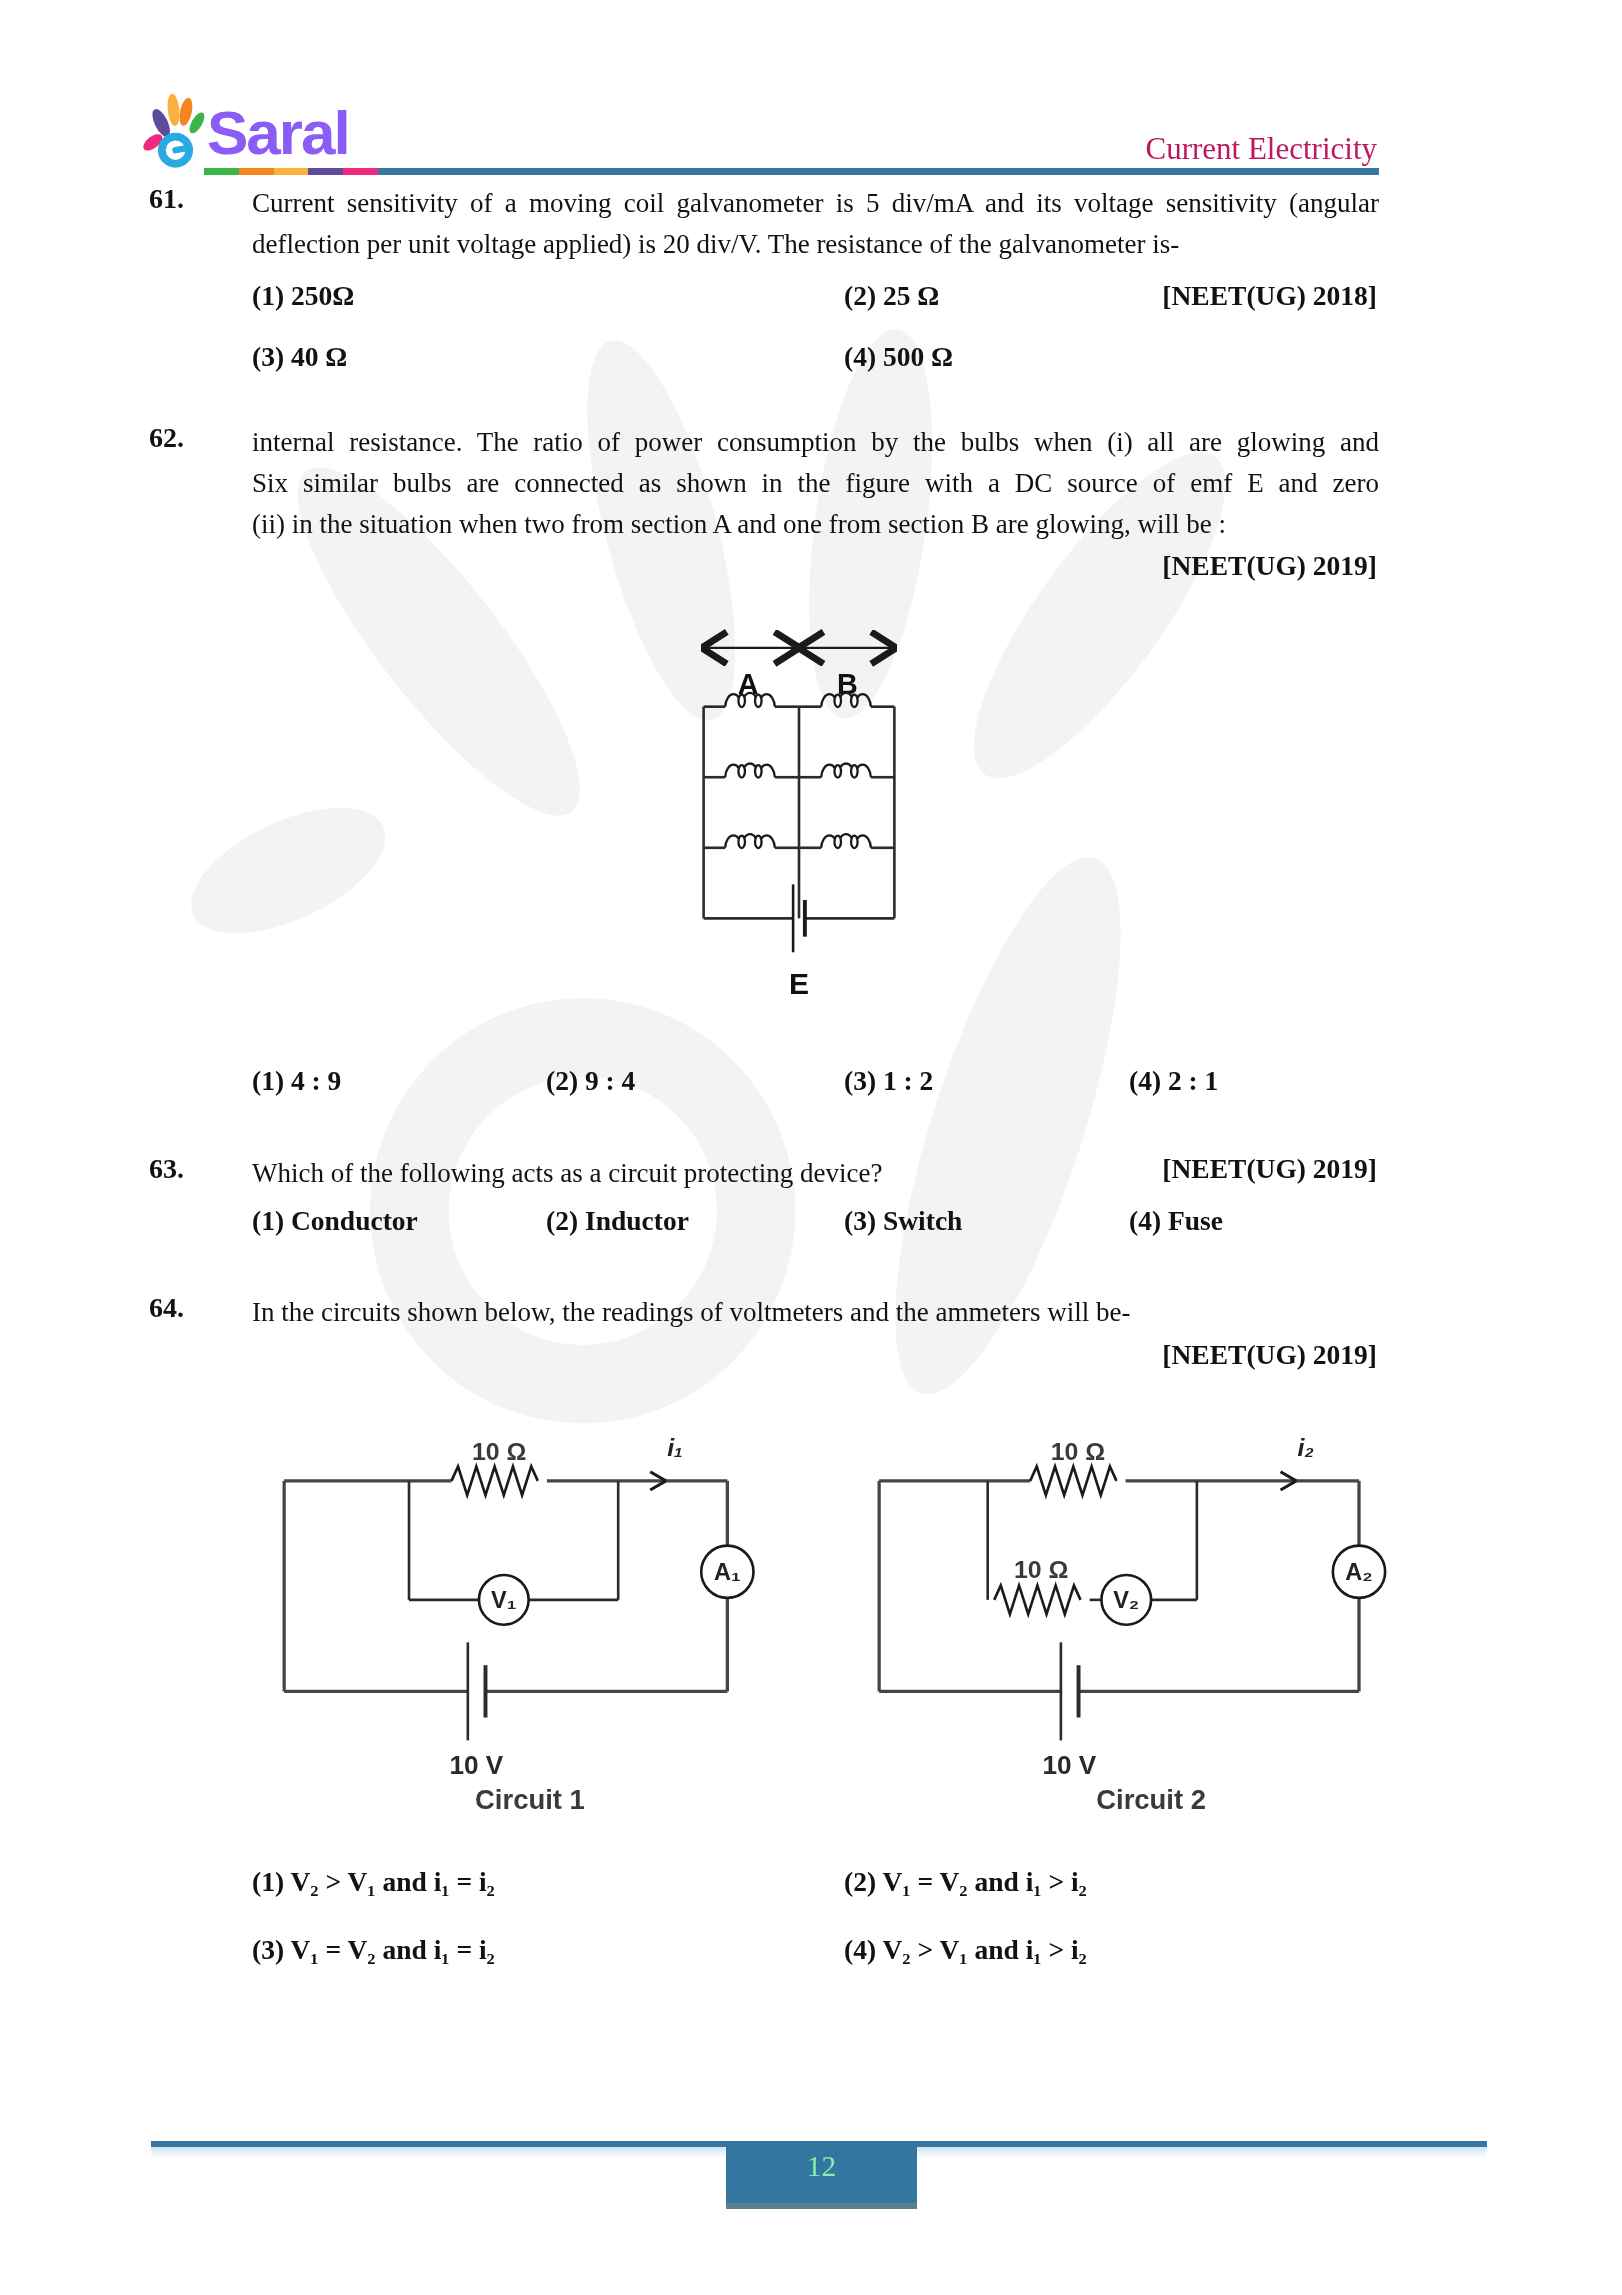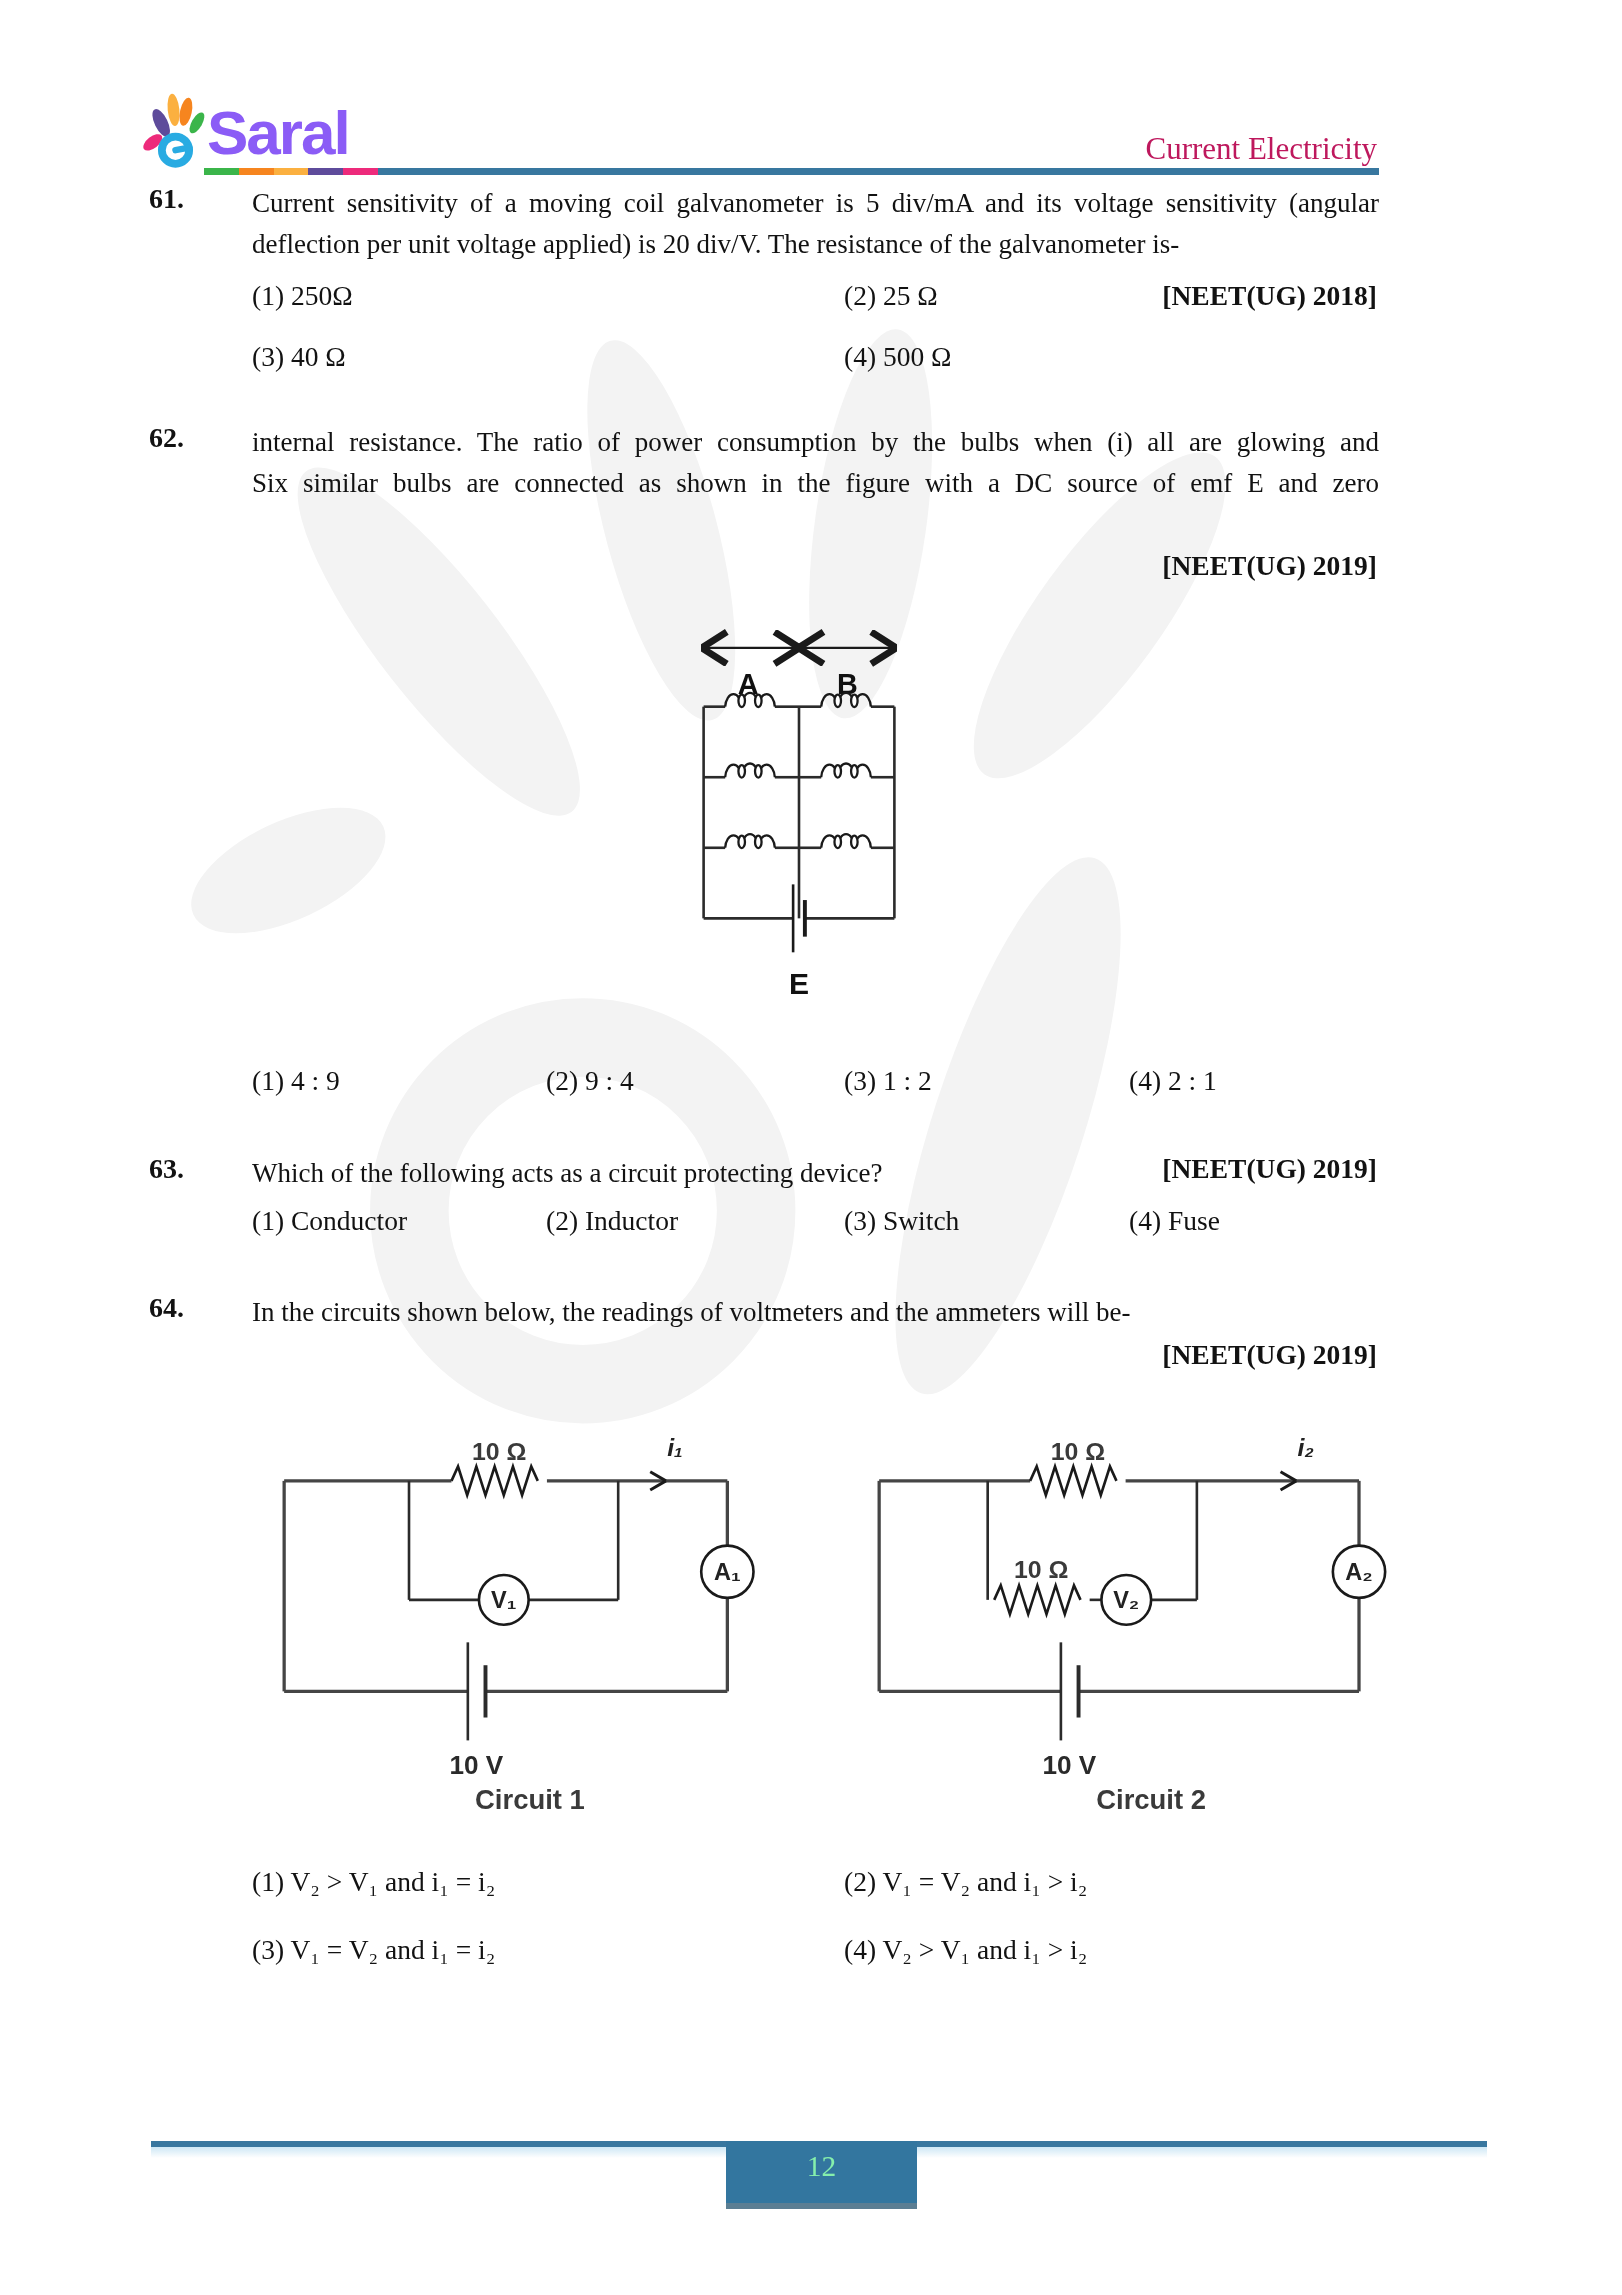--- a/index.html
+++ b/index.html
@@ -10,21 +10,21 @@
   .brand-text{position:absolute;left:207px;top:97px;font-family:"Liberation Sans","DejaVu Sans",sans-serif;
               font-weight:bold;font-size:62px;letter-spacing:-2px;color:#8b5cf6;}
   .useg{position:absolute;top:168px;height:7.2px;width:35px;}
   .blue-rule{position:absolute;top:168px;left:378px;width:1001px;height:7.2px;background:#38779f;}
   .chapter{position:absolute;right:245px;top:131px;font-size:31px;color:#be185d;}
   
   .qnum{position:absolute;left:149px;font-weight:bold;font-size:28px;white-space:nowrap;}
   .qtext{position:absolute;left:252px;width:1127px;font-size:27px;line-height:41px;}
   .just{text-align:justify;text-align-last:justify;}
   .optrow{position:absolute;left:0;width:1622px;height:39px;font-size:27.5px;}
-  .opt{position:absolute;white-space:nowrap;}
+  .opt{position:absolute;white-space:nowrap;font-weight:bold;}
   .c1{left:252px}.c2{left:546px}.c3{left:844px}.c4{left:1129px}
   .tagr{position:absolute;right:245px;font-weight:bold;white-space:nowrap;}
   .tagline{position:absolute;left:0;width:1622px;font-size:27.5px;}
   
   svg text{font-family:"Liberation Sans","DejaVu Sans",sans-serif;}
   .figwire{stroke:#2b2b2b;stroke-width:4;fill:none;}
   .figwire2{stroke:#454545;stroke-width:5;fill:none;}
   
   .footer-rule{position:absolute;left:151px;top:2141px;width:1336px;height:5.9px;background:#38779f;}
   .footer-glow{position:absolute;left:151px;top:2147px;width:1336px;height:10.5px;
@@ -91,20 +91,21 @@
         <span class="opt c1">(3) 40 Ω</span>
         <span class="opt c3">(4) 500 Ω</span>
       </div>
     </div>
 
     <div>
       <div class="qnum" style="top:422px">62.</div>
       <div class="qtext" style="top:422px">
         <div class="just">internal resistance. The ratio of power consumption by the bulbs when (i) all are glowing and</div>
         <div class="just">Six similar bulbs are connected as shown in the figure with a DC source of emf E and zero</div>
+        <div>(ii) in the situation when two from section A and one from section B are glowing, will be :</div>
       </div>
       <div class="tagline" style="top:550px">
         <span class="tagr">[NEET(UG) 2019]</span>
       </div>
 
       <svg class="abs" style="left:701px;top:628px" width="196" height="386" viewBox="0 0 300 590">
         <defs>
           <marker id="chev" markerWidth="18" markerHeight="18" refX="11" refY="8" orient="auto-start-reverse">
             <path d="M2,1 L13,8 L2,15" fill="none" stroke="#1a1a1a" stroke-width="3"></path>
           </marker>

